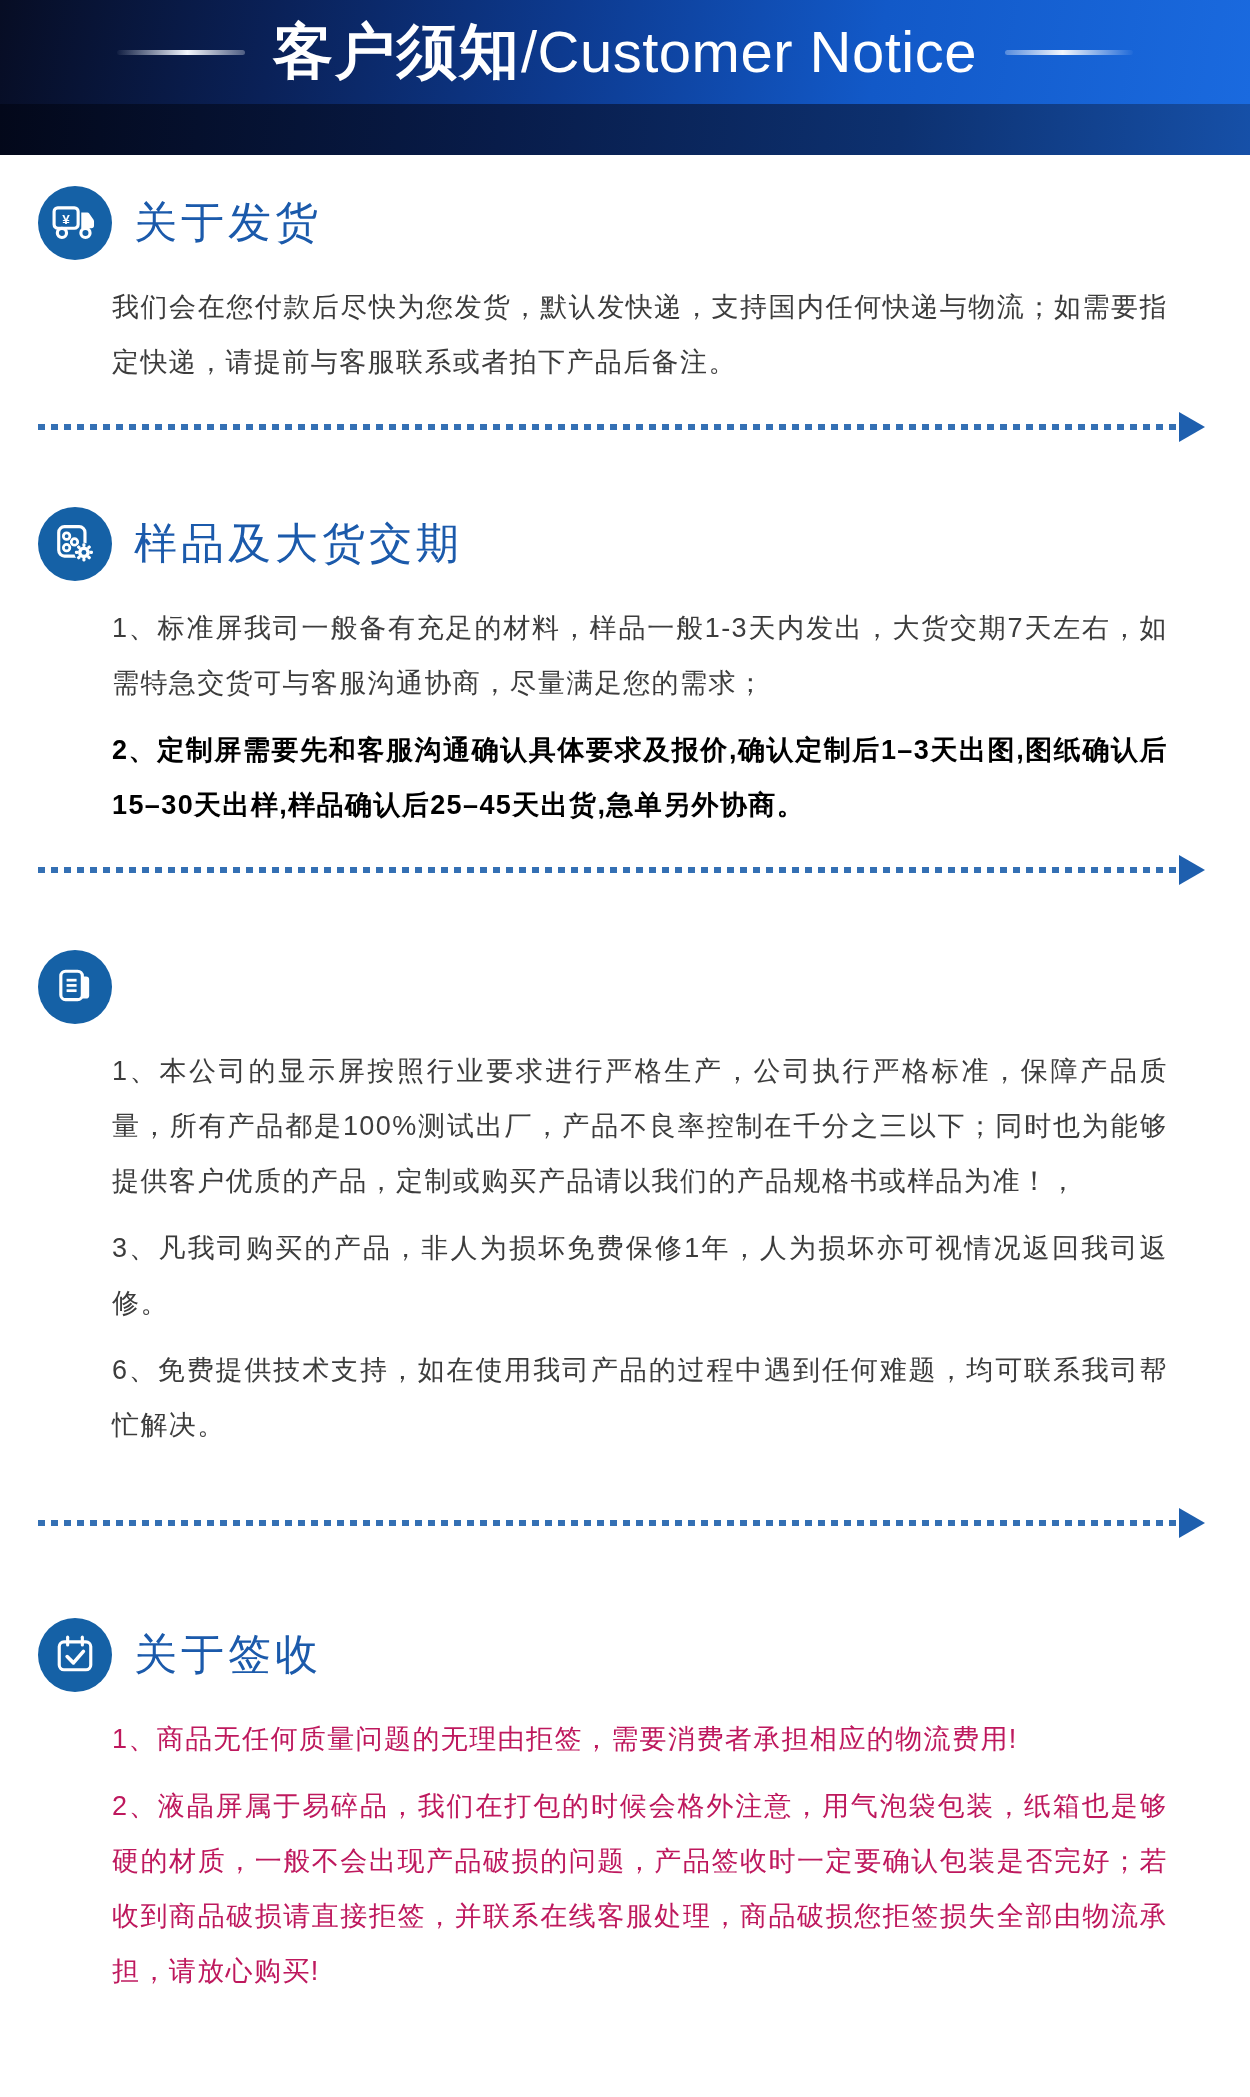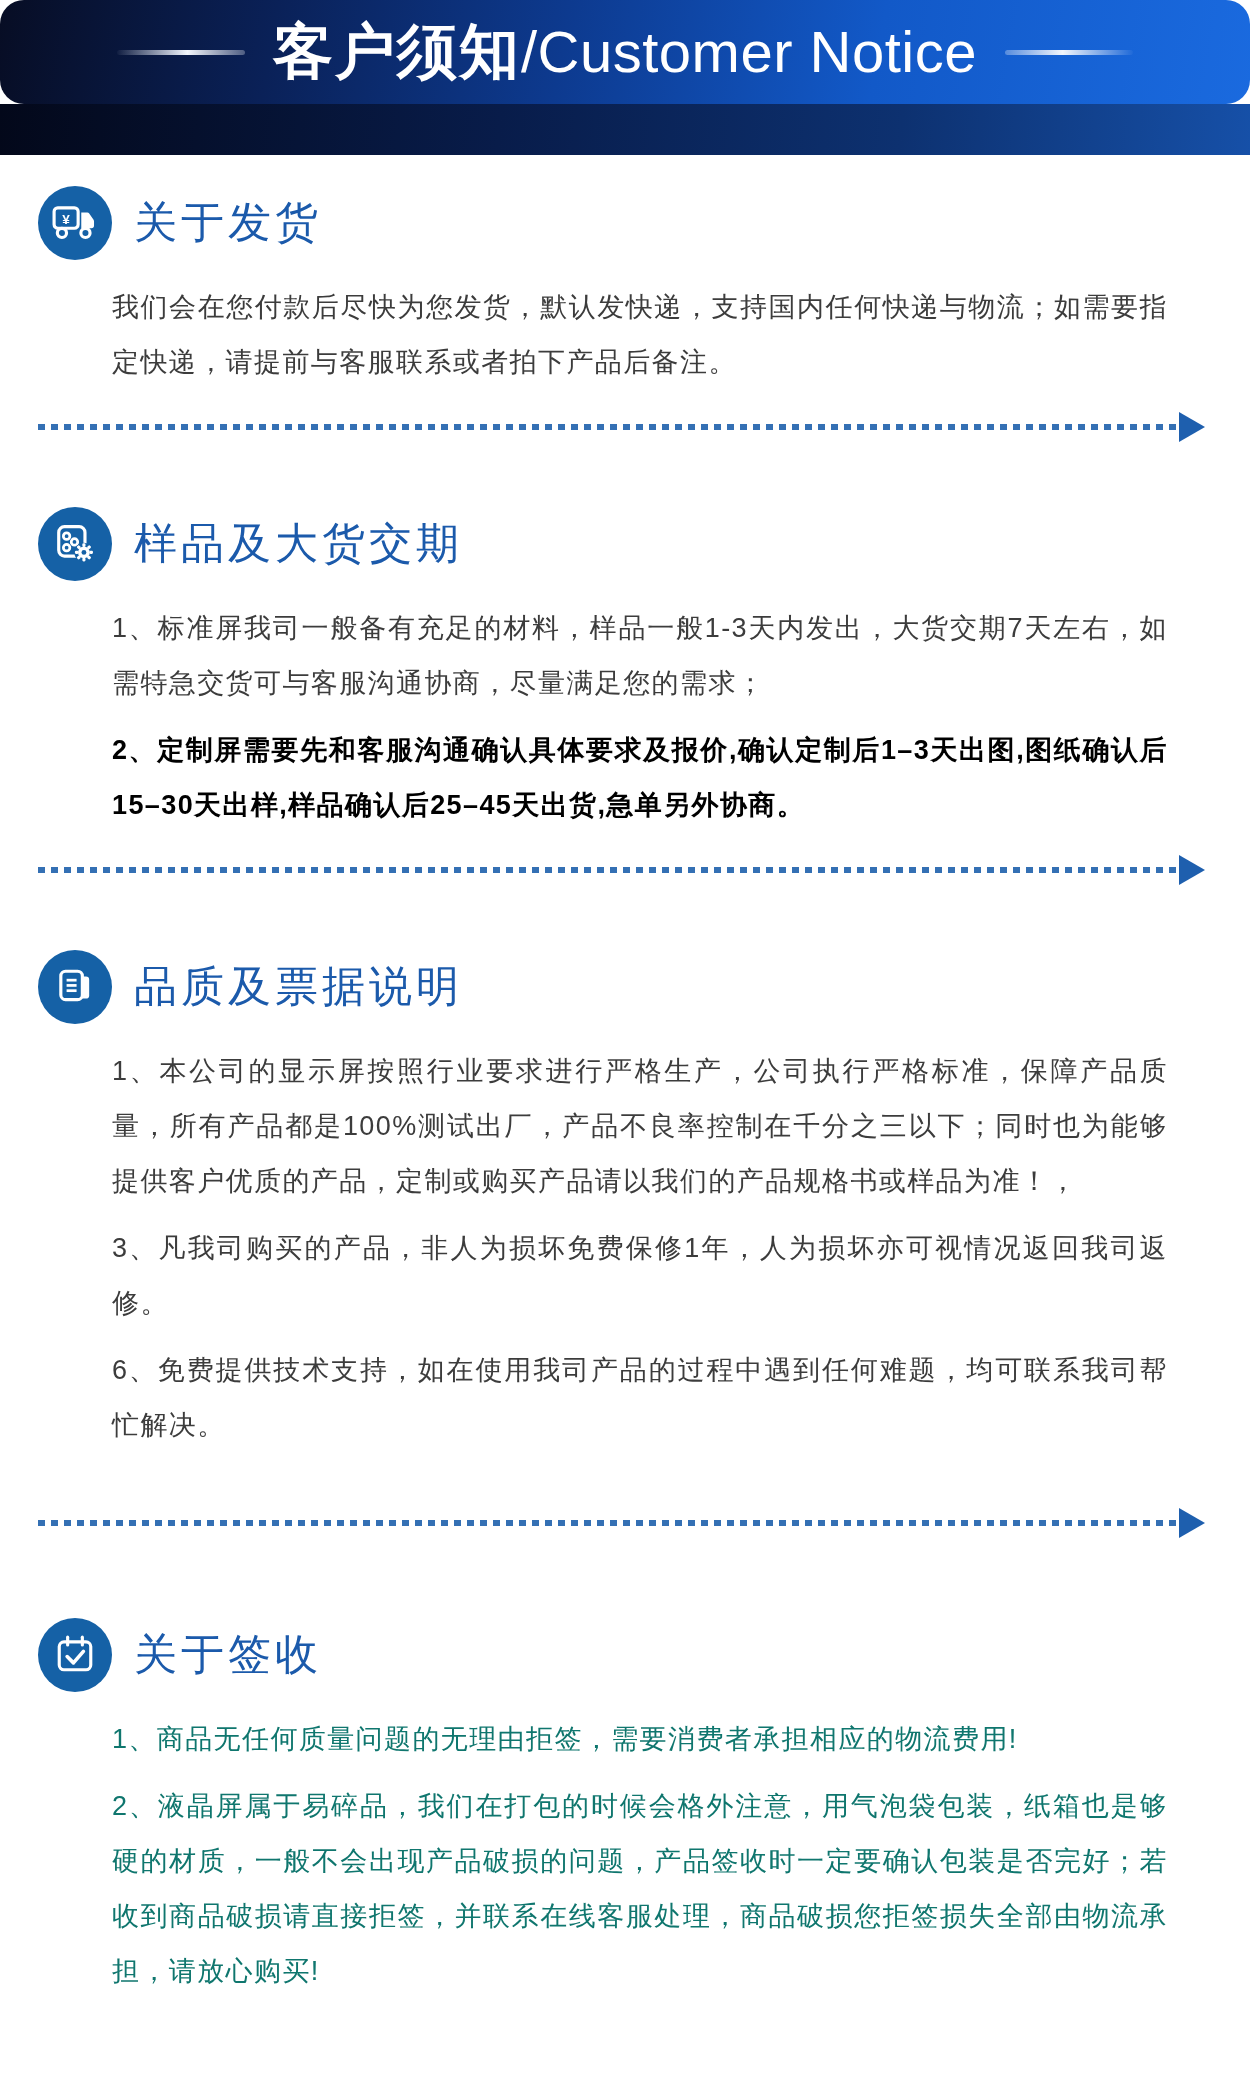--- a/index.html
+++ b/index.html
@@ -6,21 +6,21 @@
   body {
     width:1250px; height:2097px; overflow:hidden;
     font-family:"Liberation Sans", "DejaVu Sans", sans-serif;
   }
 
   
   .banner { width:100%; }
   .banner-main {
     height:104px;
     background:linear-gradient(100deg,#070D24 0%,#0A2158 22%,#0D3A8F 45%,#1259C8 70%,#1A6ADF 100%);
-    display:flex; align-items:center; justify-content:center; gap:28px;border-radius:24px;
+    display:flex; align-items:center; justify-content:center; gap:28px;
   }
   .banner-sub {
     height:51px;
     background:linear-gradient(95deg,#03081A 0%,#081C4A 40%,#0D3170 72%,#1650A8 100%);
   }
   .banner-title { margin:0; color:#fff; white-space:nowrap; font-size:60px; line-height:1; }
   .banner-title .cn { font-weight:700; letter-spacing:2px; }
   .banner-title .en { font-weight:400; font-size:58px; letter-spacing:0.5px; }
   .hline { width:128px; height:5px; border-radius:3px; flex:none; }
   .hline.left  { background:linear-gradient(90deg, rgba(255,255,255,0.03), #F2F6FC 55%, rgba(255,255,255,0.28)); }
@@ -45,21 +45,21 @@
     color:#1B5AAB; letter-spacing:4px; line-height:1.1;
   }
 
   .sec-body {
     margin:20px 70px 0 62px;
     font-size:27px; line-height:55px; letter-spacing:1.4px;
     color:#3C3C3C; text-align:justify;
   }
   .sec-body p { margin:12px; }
   .sec-body p.bold { font-weight:700; color:#000; }
-  .sec-body.darker { color:#0f766e; }
+  .sec-body.darker { color:#be185d; }
 
   
   .divider { display:flex; align-items:center; margin:22px 45px 0 0; height:30px; }
   .divider.wide-gap { margin-top:55px; }
   .dash-line {
     flex:1; height:6px;
     background:repeating-linear-gradient(90deg,#3470B4 0 7px, transparent 7px 13px);
   }
   .arrow-right {
     width:0; height:0; margin-left:3px;
@@ -145,21 +145,20 @@
     <div class="sec-head">
       <span class="sec-icon">
         <svg width="42" height="42" viewBox="0 0 40 40" aria-hidden="true">
           <rect x="23" y="10" width="10.5" height="21" rx="3" fill="#fff"></rect>
           <rect x="6.5" y="5" width="20.5" height="27" rx="4.5" fill="#1561A6" stroke="#fff" stroke-width="3"></rect>
           <line x1="12" y1="13.5" x2="21.5" y2="13.5" stroke="#fff" stroke-width="2.6"></line>
           <line x1="12" y1="18.5" x2="21.5" y2="18.5" stroke="#fff" stroke-width="2.6"></line>
           <line x1="12" y1="23.5" x2="21.5" y2="23.5" stroke="#fff" stroke-width="2.6"></line>
         </svg>
       </span>
-      <h2 class="sec-title">品质及票据说明</h2>
     </div>
     <div class="sec-body">
       <p>1、本公司的显示屏按照行业要求进行严格生产，公司执行严格标准，保障产品质量，所有产品都是100%测试出厂，产品不良率控制在千分之三以下；同时也为能够提供客户优质的产品，定制或购买产品请以我们的产品规格书或样品为准！，</p>
       <p>3、凡我司购买的产品，非人为损坏免费保修1年，人为损坏亦可视情况返回我司返修。</p>
       <p>6、免费提供技术支持，如在使用我司产品的过程中遇到任何难题，均可联系我司帮忙解决。</p>
     </div>
   </section>
 
   <div class="divider wide-gap">
     <span class="dash-line"></span>

